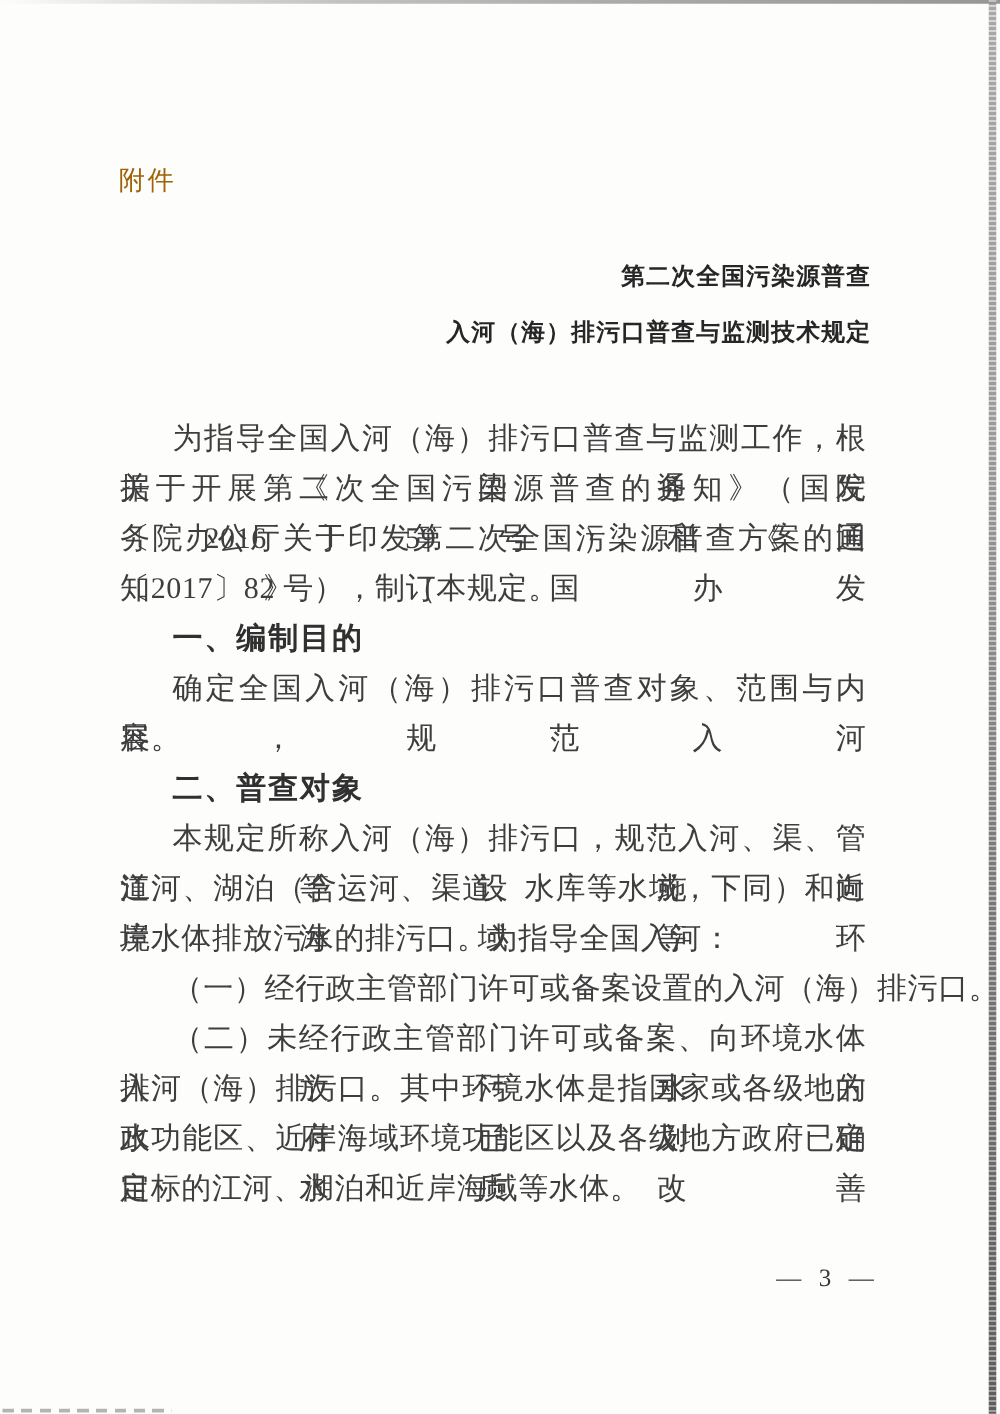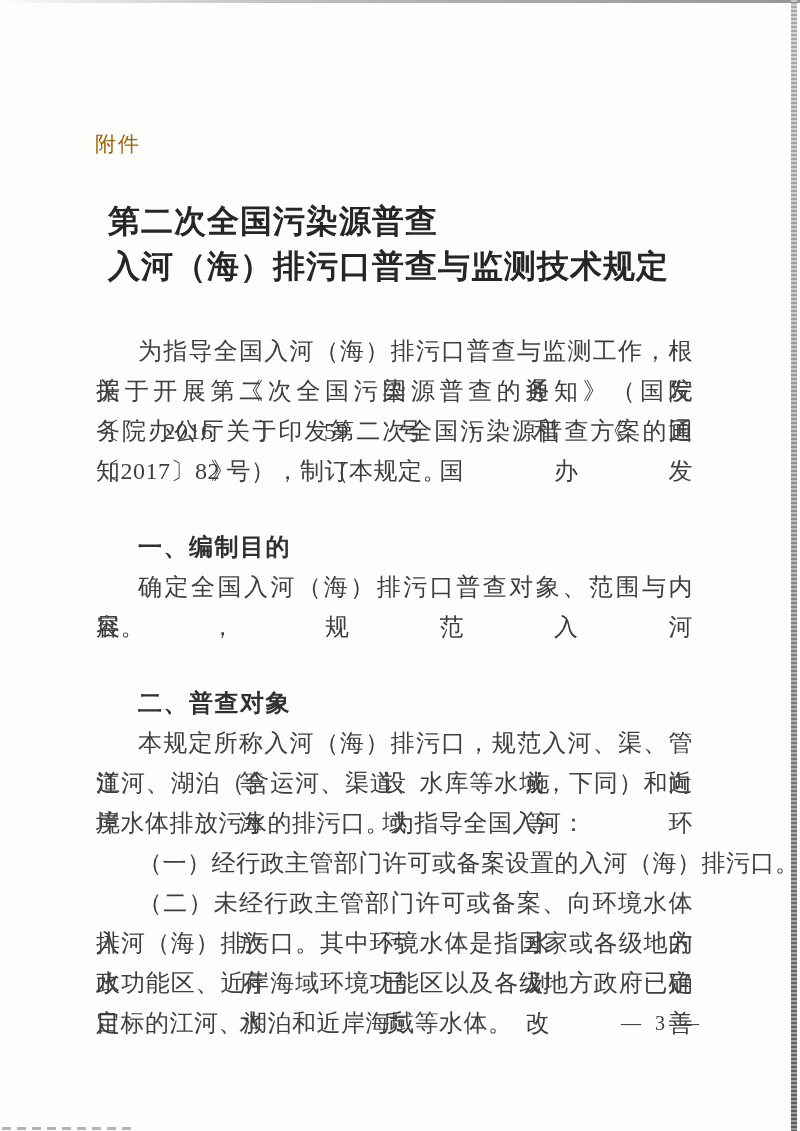--- a/index.html
+++ b/index.html
@@ -60,25 +60,25 @@
   
   .attachment {
     position: absolute;
     left: 95px; top: 130px;
     font-size: 21px;
     color: #a16207;
     letter-spacing: 2px;
   }
   .title-block {
     position: absolute;
-    left: 108px; top: 199px;
+    left: 95px; top: 199px;
     width: 602px;
-    text-align: left;
+    text-align: right;
     font-weight: bold;
-    font-size: 32px;
+    font-size: 19px;
     line-height: 45px;
     color: #262626;
     letter-spacing: 1px;
   }
   .text-block {
     position: absolute;
     left: 96px; top: 331px;
     width: 597px;
   }
   .line {
@@ -95,21 +95,20 @@
     text-align-last: justify;
   }
   .line.indent {
     text-indent: 42px;
   }
   .line.heading {
     font-family: Liberation Serif, serif;
     font-weight: bold;
     color: #303030;
     letter-spacing: 1.5px;
-    margin-top: 36px;
   }
   .footer {
     position: absolute;
     left: 590px; top: 1012px;
     width: 140px;
     text-align: center;
     font-size: 20px;
     color: #3a3a3a;
     word-spacing: 9px;
   }

